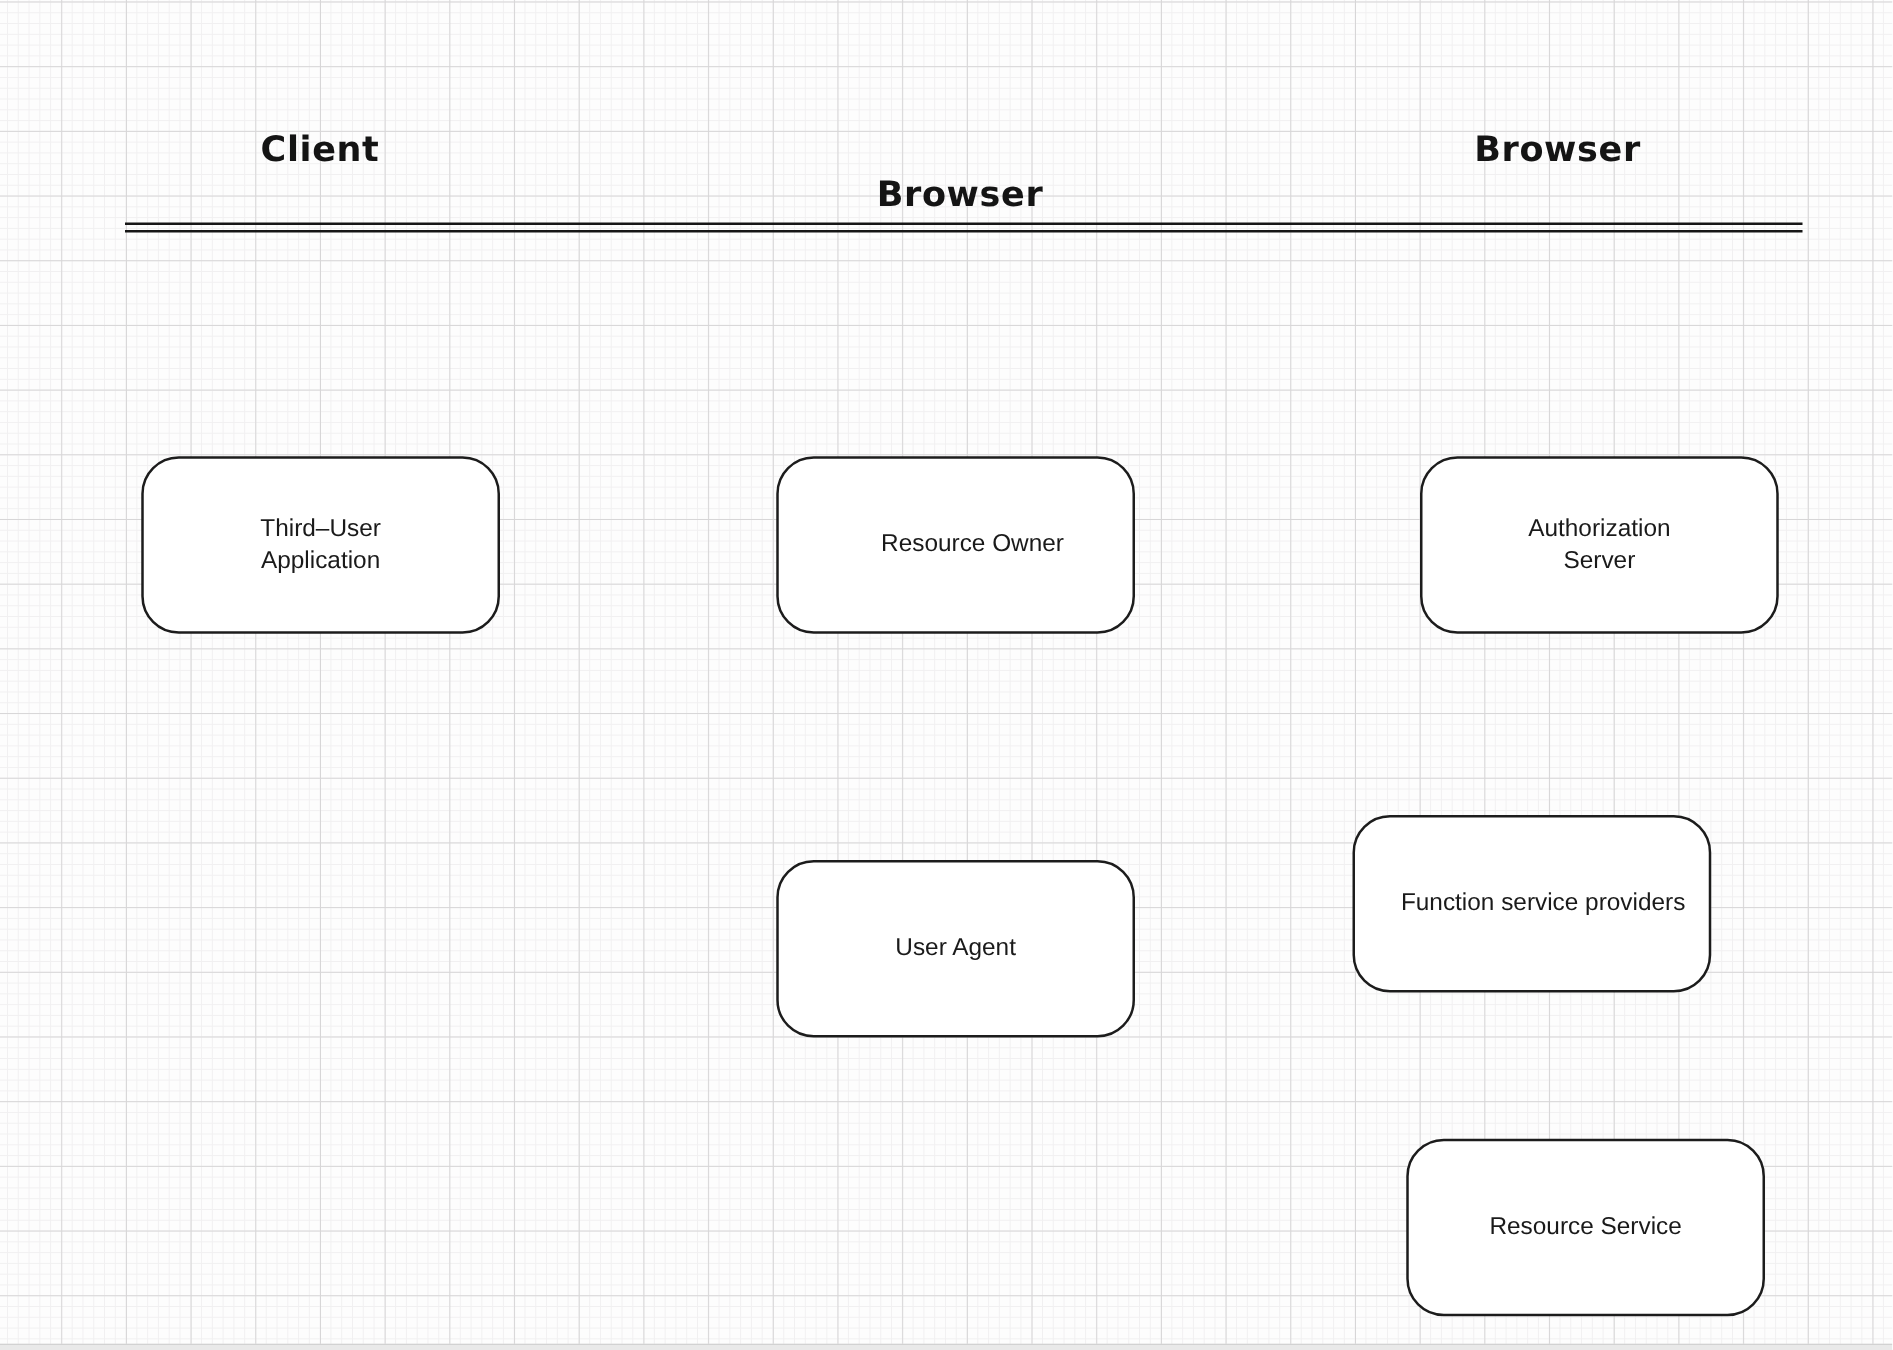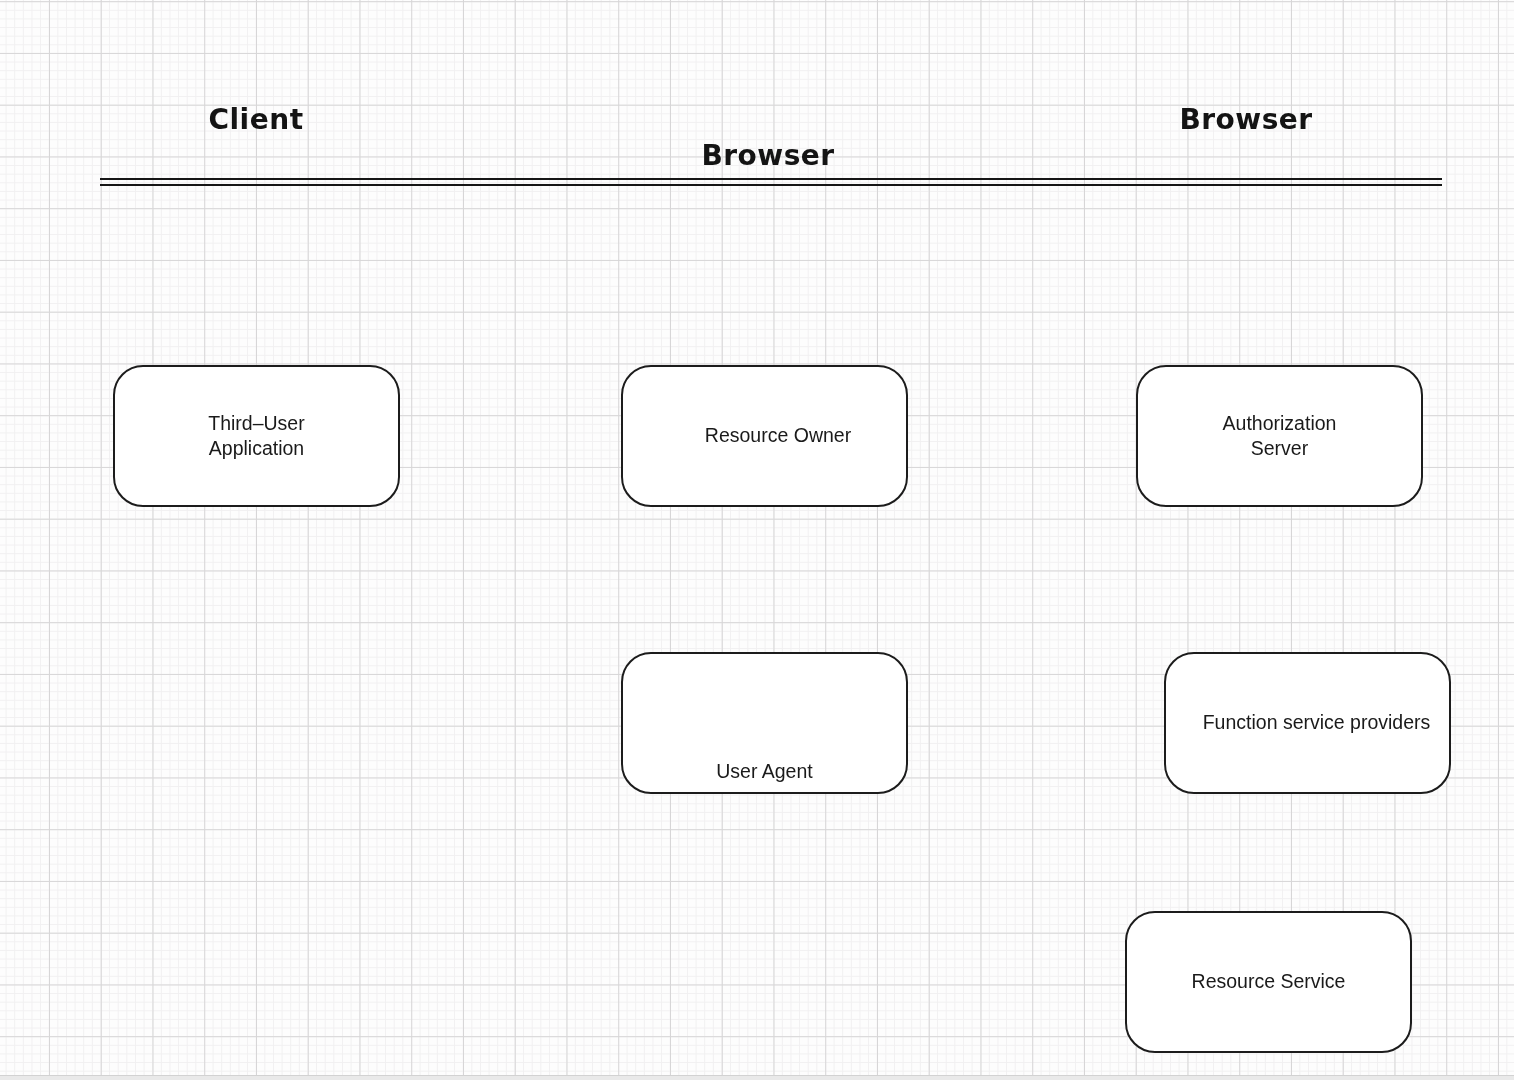--- a/index.html
+++ b/index.html
@@ -81,22 +81,22 @@
     font-family: "Liberation Sans", sans-serif;
     font-size: 19.5px;
     line-height: 1.3;
     color: #1a1a1a;
     white-space: pre-line;
   }
 
   .pos-third-party        { left: 113px;  top: 365px; }
   .pos-resource-owner     { left: 621px;  top: 365px; padding-left: 41px; }
   .pos-auth-server        { left: 1102px; top: 365px; margin-left: 34px; }
-  .pos-user-agent         { left: 621px;  top: 652px; align-items: flex-end; }
-  .pos-function-providers { left: 1164px; top: 652px; padding-left: 32px; }
+  .pos-user-agent         { left: 621px;  top: 688px; }
+  .pos-function-providers { left: 1082px; top: 652px; padding-left: 32px; }
   .pos-resource-service   { left: 1102px; top: 911px; margin-left: 23px; }
 
   
   .bottom-strip {
     position: absolute;
     left: 0;
     bottom: 0;
     width: 100%;
     height: 5px;
     background: #e9e9e9;

